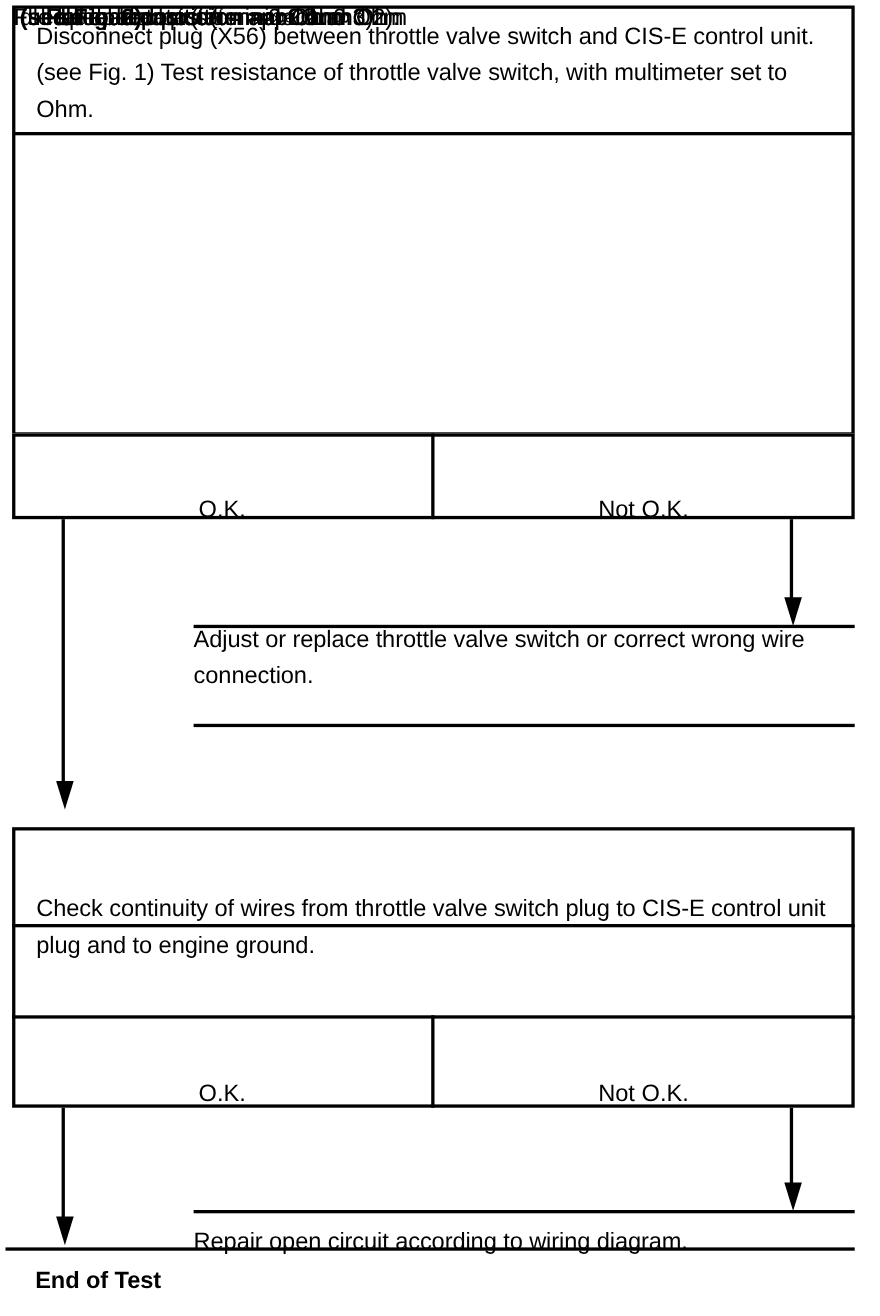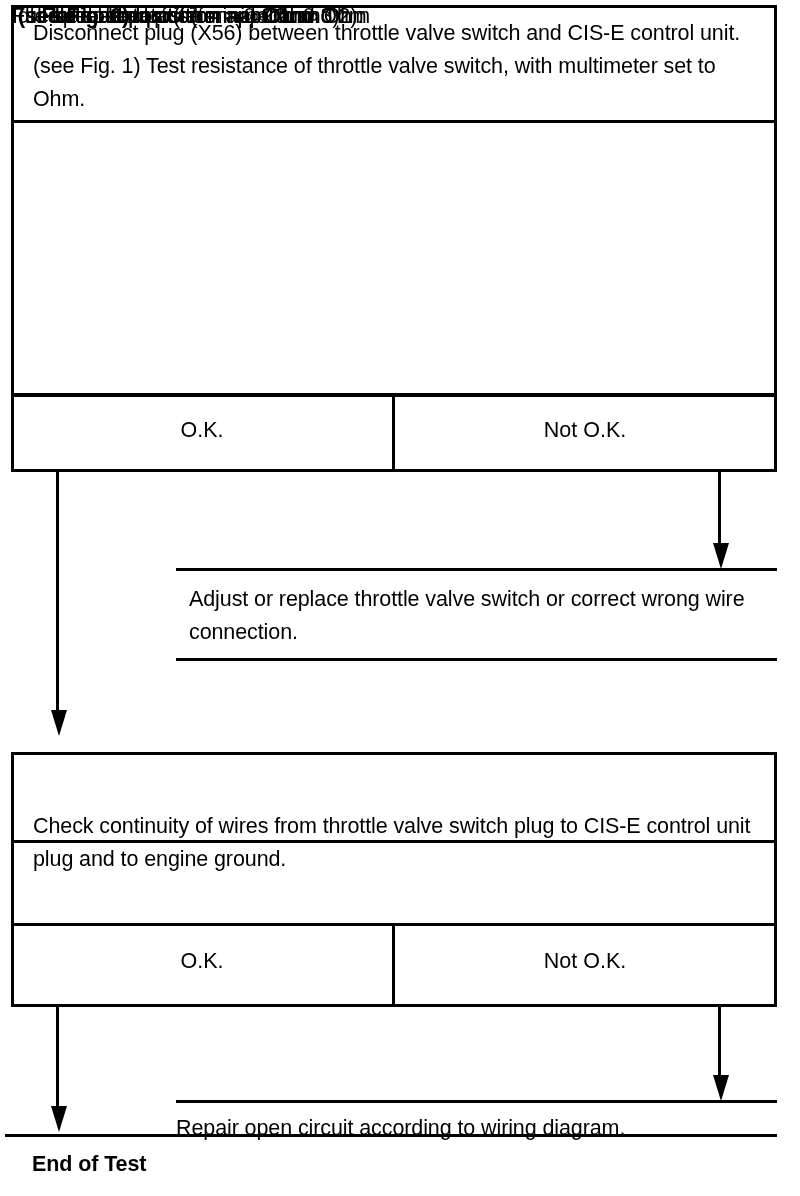--- a/index.html
+++ b/index.html
@@ -63,20 +63,21 @@
   .txt-wrap {
     position: absolute;
     font-size: 21.5px;
     line-height: 33px;
     letter-spacing: -0.1px;
   }
   .center {
     position: absolute;
     font-size: 21.5px;
     text-align: center;
+    margin-top: 33px;
   }
   .bold {
     font-weight: bold;
   }
 
   
   #box-test-instruction { left: 11px; top: 5px; width: 766px; height: 118px; }
   #instruction-text { left: 33px; top: 17px; width: 726px; }
 
   #box-spec { left: 11px; top: 120px; width: 766px; height: 276px; }
@@ -92,21 +93,21 @@
 
   
   #arrow-left-1-stem { left: 56px; top: 472px; height: 250px; }
   #arrow-left-1-head { left: 51px; top: 710px; }
 
   
   #arrow-right-1-stem { left: 718px; top: 472px; height: 86px; }
   #arrow-right-1-head { left: 713px; top: 543px; }
 
   #adjust-rule-top { left: 176px; top: 568px; width: 601px; }
-  #adjust-text { left: 176px; top: 583px; width: 605px; margin-left: 13px; }
+  #adjust-text { left: 176px; top: 565px; width: 605px; }
   #adjust-rule-bottom { left: 176px; top: 658px; width: 601px; }
 
   #box-continuity { left: 11px; top: 752px; width: 766px; height: 255px; }
   #continuity-text { left: 33px; top: 766px; width: 726px; margin-top: 44px; }
   #continuity-divider-1 { left: 11px; top: 840px; width: 766px; }
   #resistance-text { left: 33px; top: 868px; width: 700px; }
   #continuity-divider-2 { left: 11px; top: 923px; width: 766px; }
   #verdict2-divider { left: 392px; top: 923px; height: 84px; }
   #verdict2-ok { left: 11px; top: 949px; width: 382px; }
   #verdict2-notok { left: 393px; top: 949px; width: 384px; }

